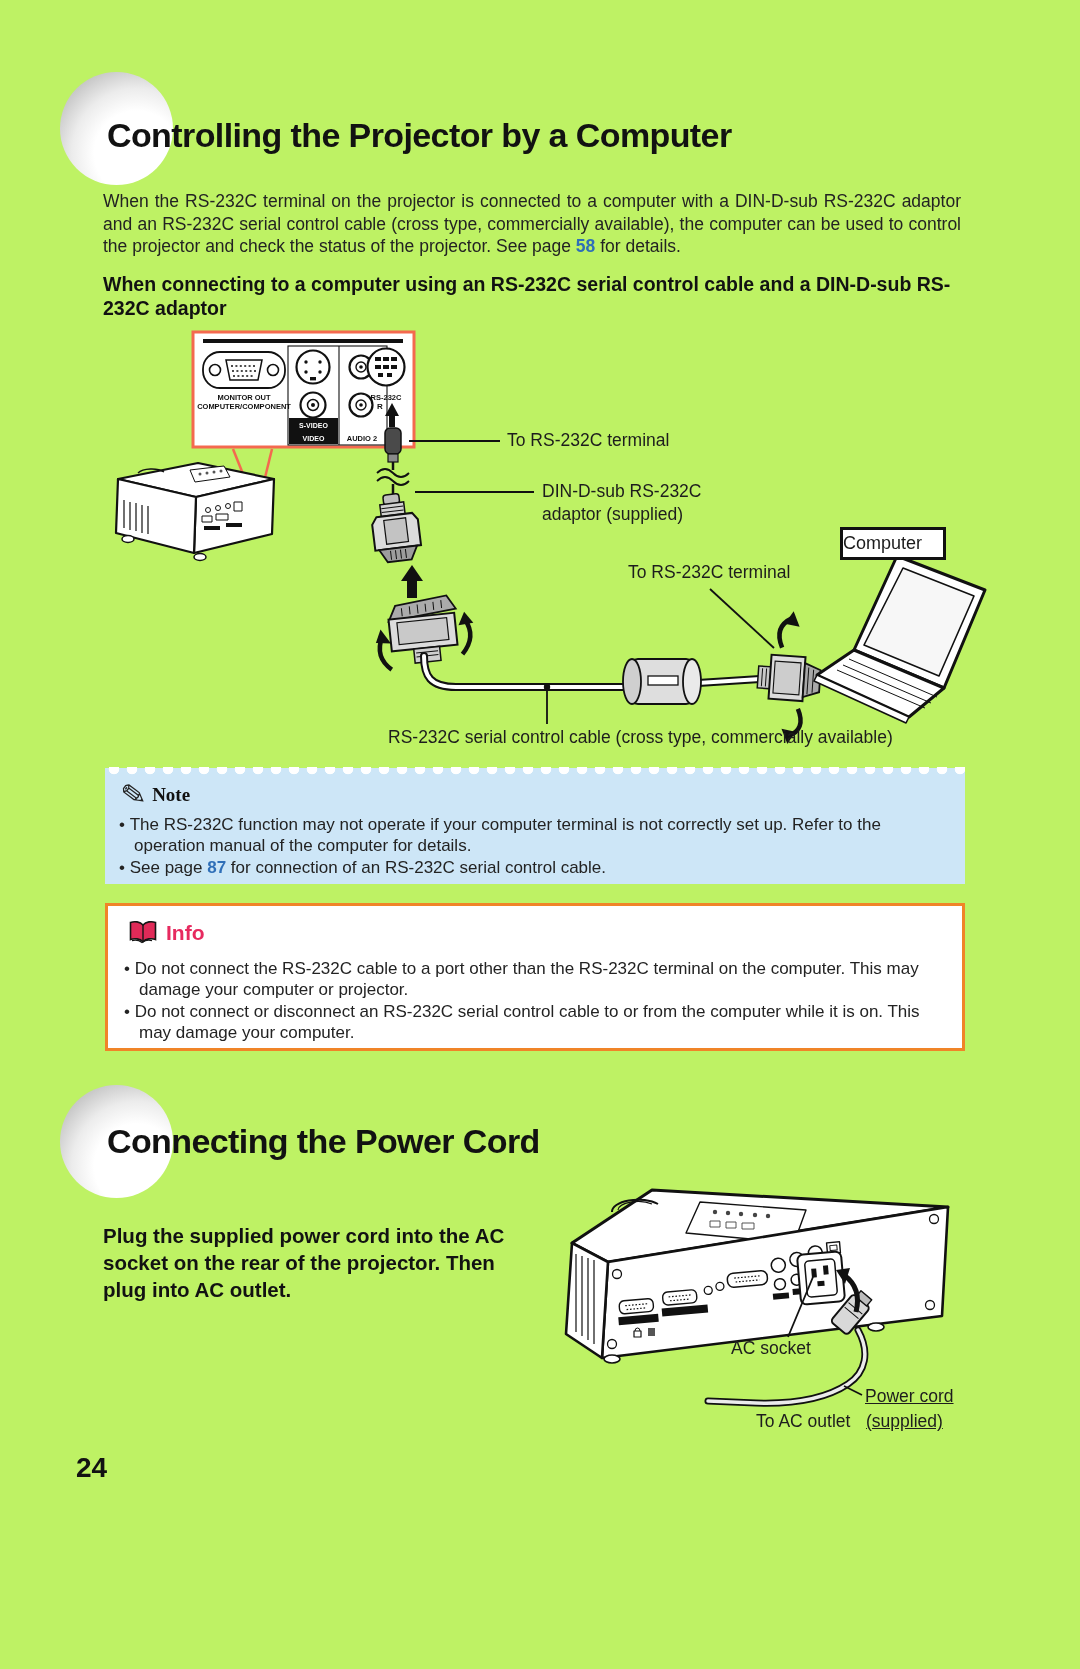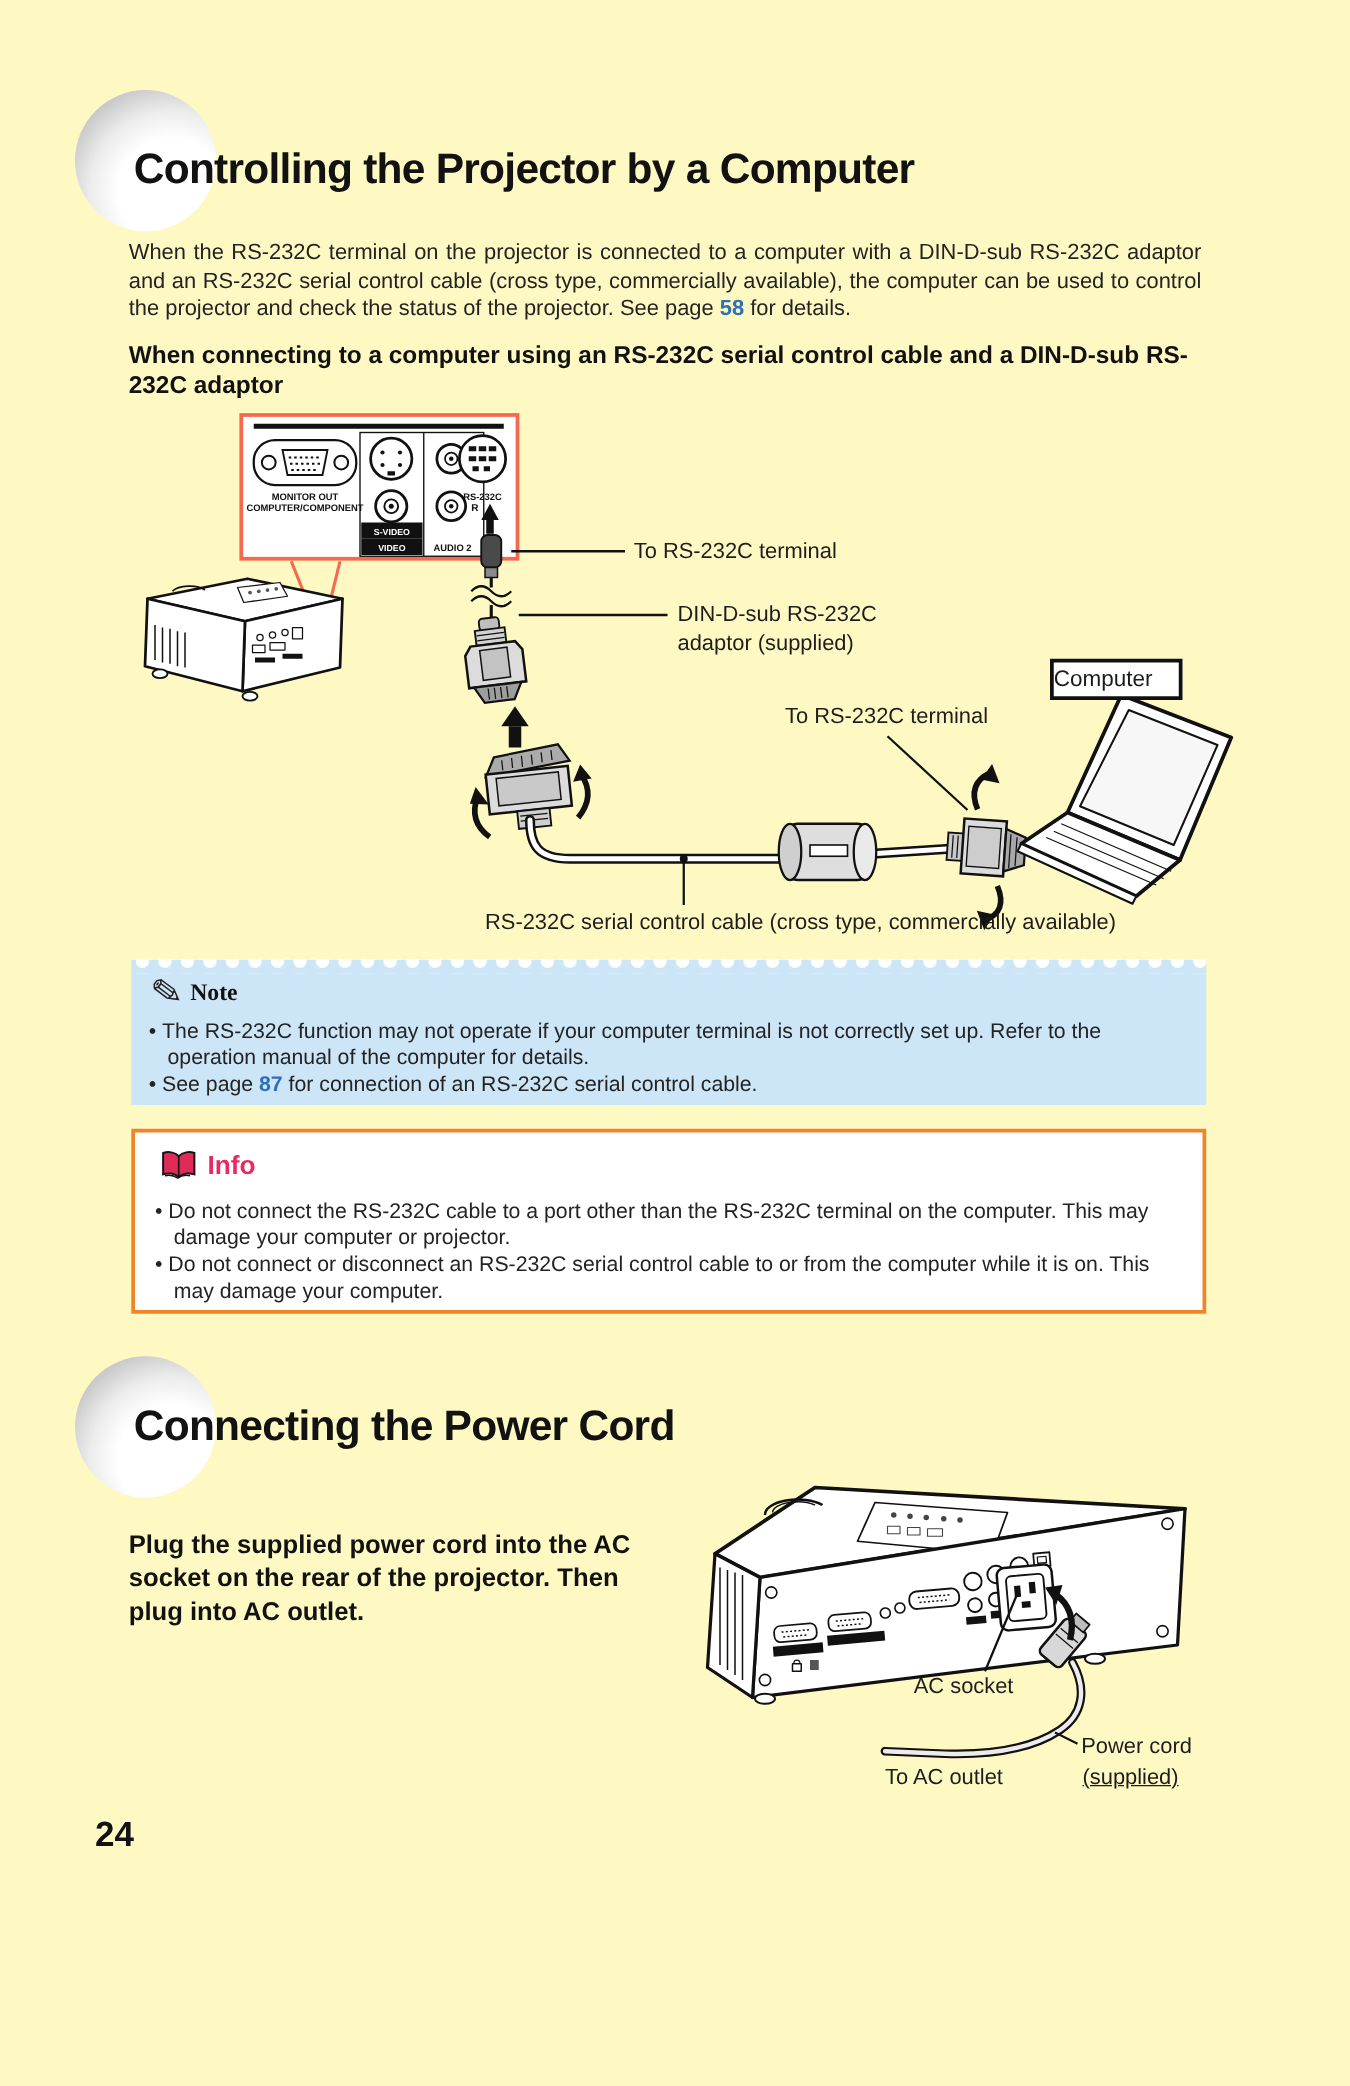--- a/index.html
+++ b/index.html
@@ -1,16 +1,16 @@
 <!DOCTYPE html>
 <html><head>
 <meta charset="utf-8">
 <style>
   html,body{margin:0;padding:0;background:#fff;}
-  .page{position:relative;width:1080px;height:1669px;background:#fef9c3;overflow:hidden;
+  .page{position:relative;width:1080px;height:1669px;background:#bef264;overflow:hidden;
         font-family:"Liberation Sans",sans-serif;color:#1c1c1c;}
   .sphere{position:absolute;width:113px;height:113px;border-radius:50%;
         background:radial-gradient(circle at 68% 72%, #ffffff 38%, #ececec 58%, #c2c2c2 82%, #adadad 96%);
         z-index:0;}
   .title{position:absolute;left:107px;margin:0;font-size:34px;font-weight:bold;color:#121212;
         letter-spacing:-0.6px;z-index:2;white-space:nowrap;}
   .intro{position:absolute;left:103px;top:190px;width:858px;margin:0;font-size:17.5px;
         line-height:22.5px;text-align:justify;color:#232323;}
   .pagelink{color:#2f6fb8;font-weight:bold;text-decoration:none;cursor:pointer;}
   .subheading{position:absolute;left:103px;top:272px;width:872px;margin:0;font-size:19.5px;
@@ -342,18 +342,18 @@
       <g>
         <path d="M858,1330 C870,1352 866,1372 848,1384 C824,1400 788,1404 756,1403 L708,1401" fill="none" stroke="#111" stroke-width="7" stroke-linecap="round"></path>
         <path d="M858,1330 C870,1352 866,1372 848,1384 C824,1400 788,1404 756,1403 L708,1401" fill="none" stroke="#ececec" stroke-width="3.5" stroke-linecap="round"></path>
       </g>
       <line x1="813" y1="1277" x2="788" y2="1337" stroke="#111" stroke-width="1.8"></line>
       <line x1="844" y1="1386" x2="862" y2="1395" stroke="#111" stroke-width="1.6"></line>
     </g>
   </svg>
 
   <div class="dlab" style="left:731px;top:1338px;">AC socket</div>
-  <div class="dlab" style="left:708px;top:1411px;">To AC outlet</div>
-  <div class="dlab" style="left:865px;top:1386px;">Power cord</div>
+  <div class="dlab" style="left:756px;top:1411px;">To AC outlet</div>
+  <div class="dlab" style="left:865px;top:1386px;text-decoration:underline;">Power cord</div>
   <div class="dlab" style="left:866px;top:1411px;text-decoration:underline;">(supplied)</div>
 
   <div class="pagenum">24</div>
 </div>
 
 </body></html>

